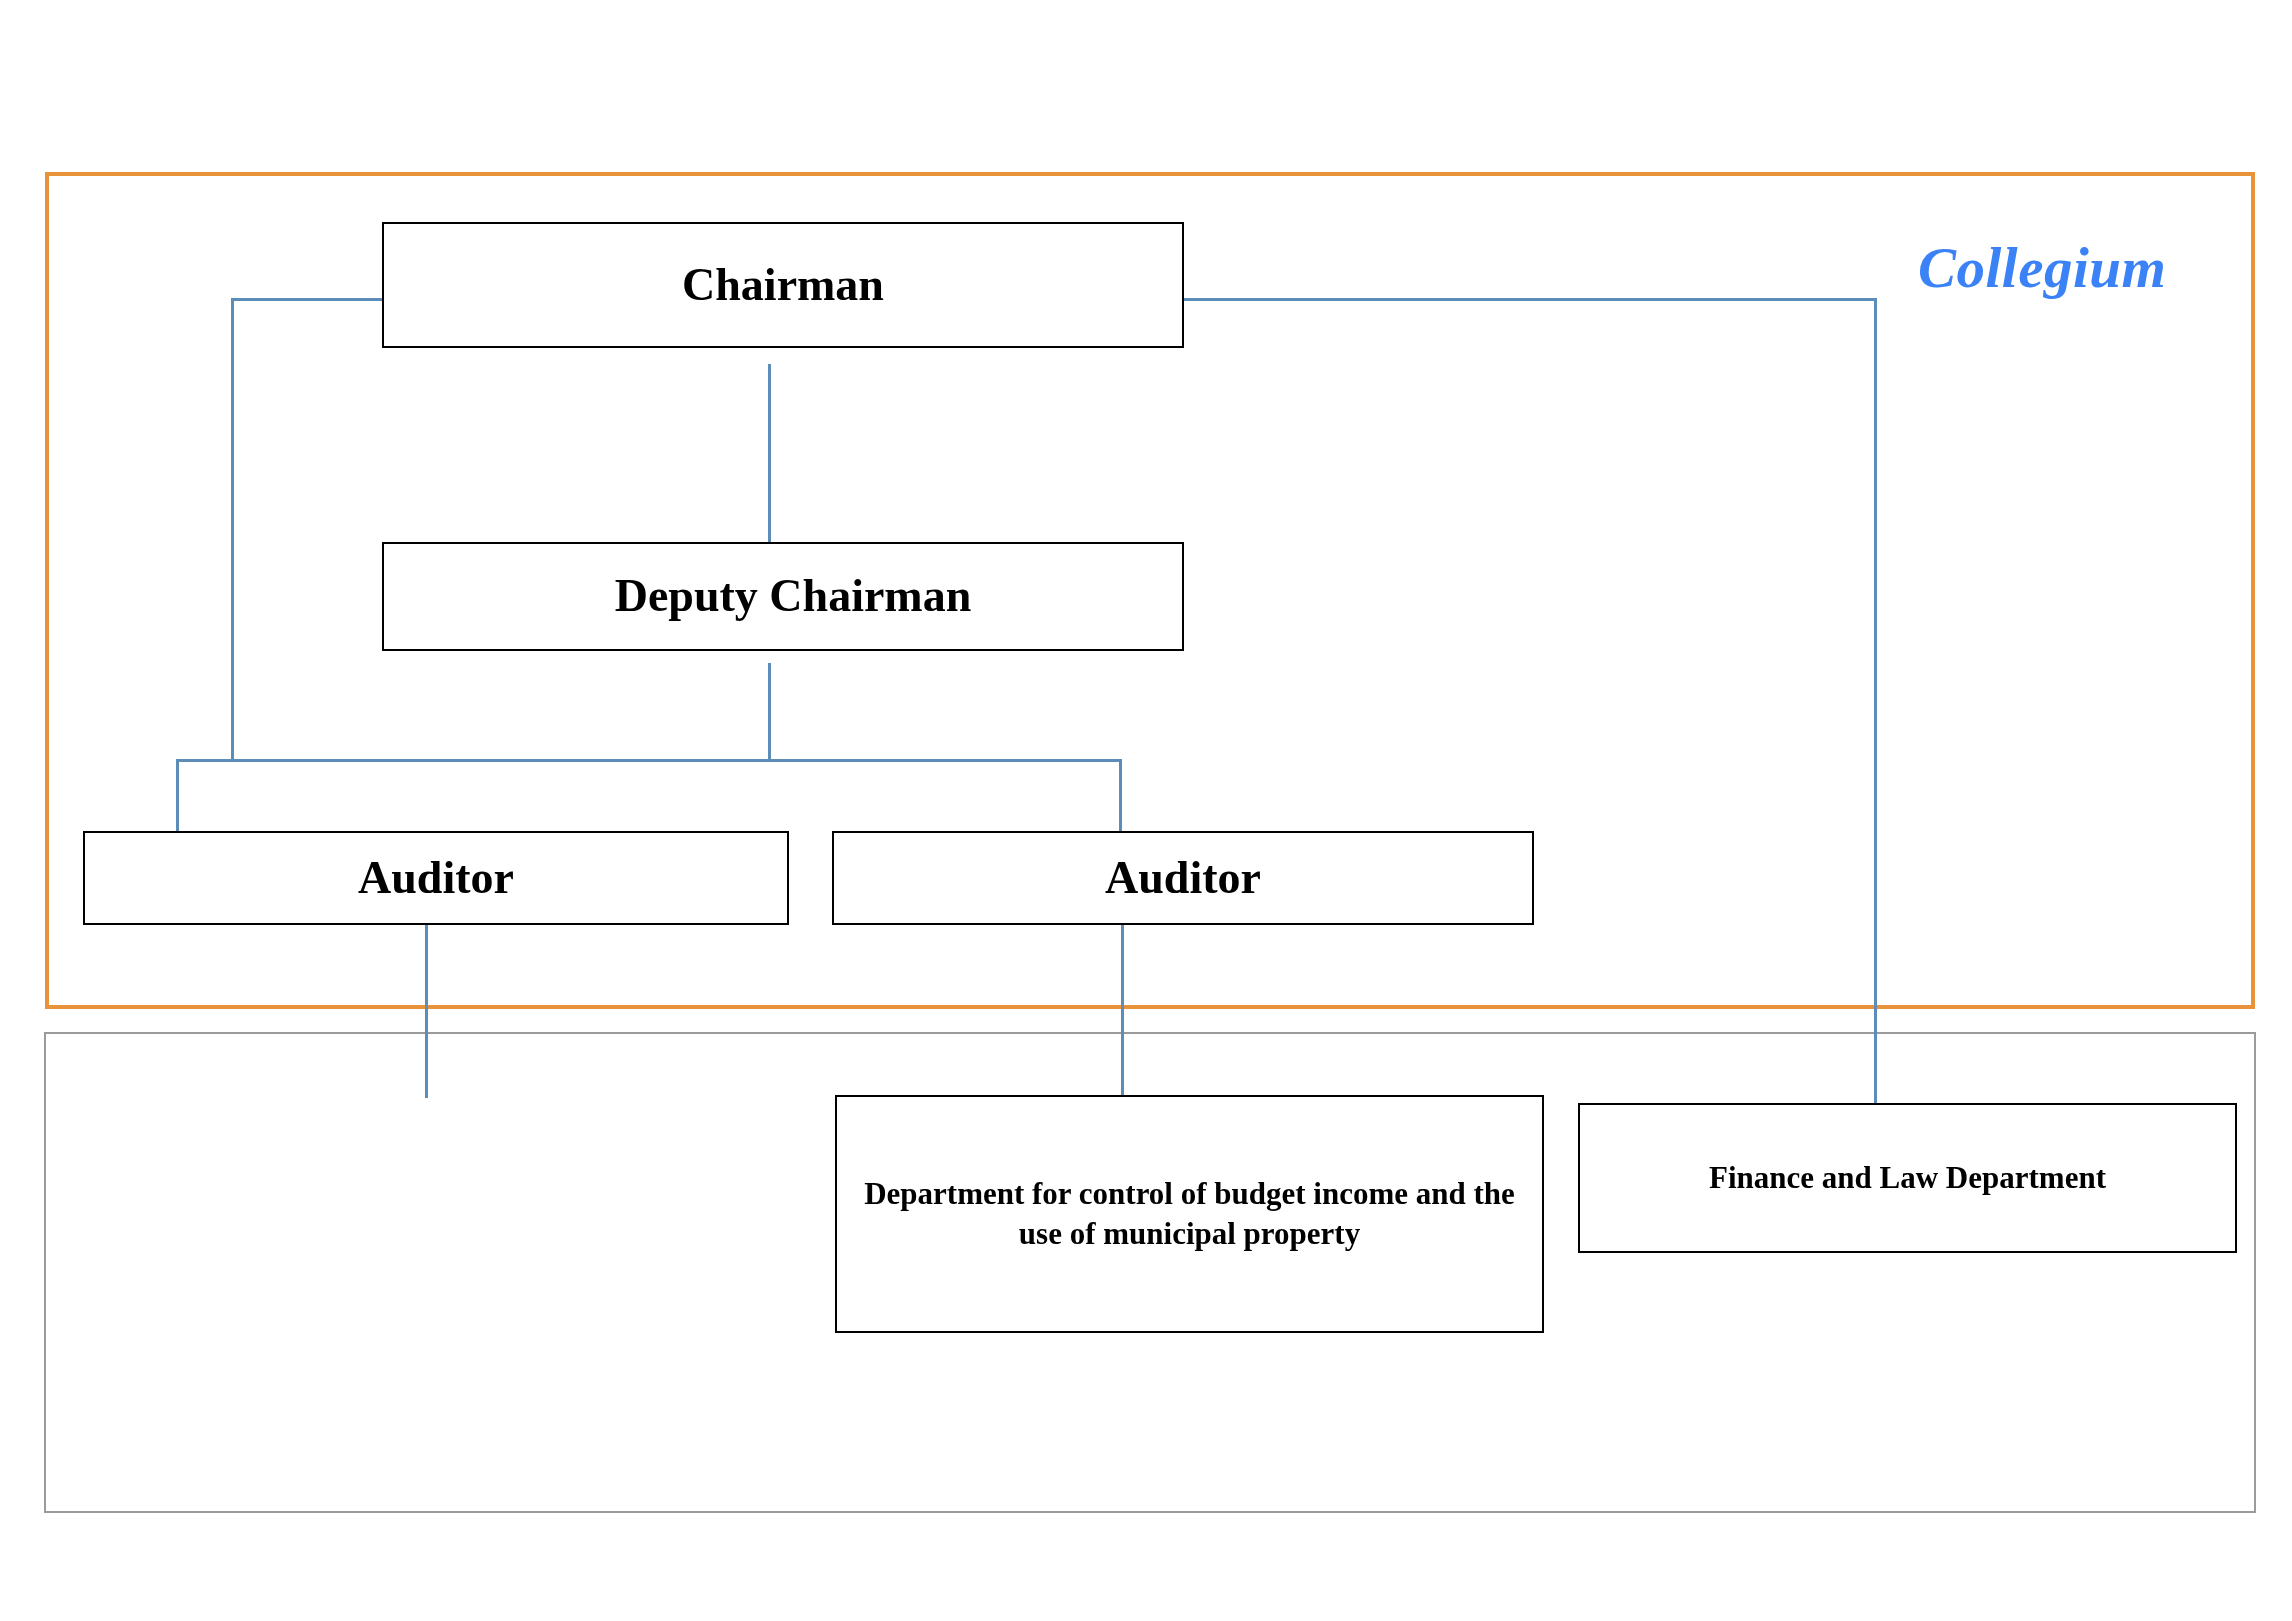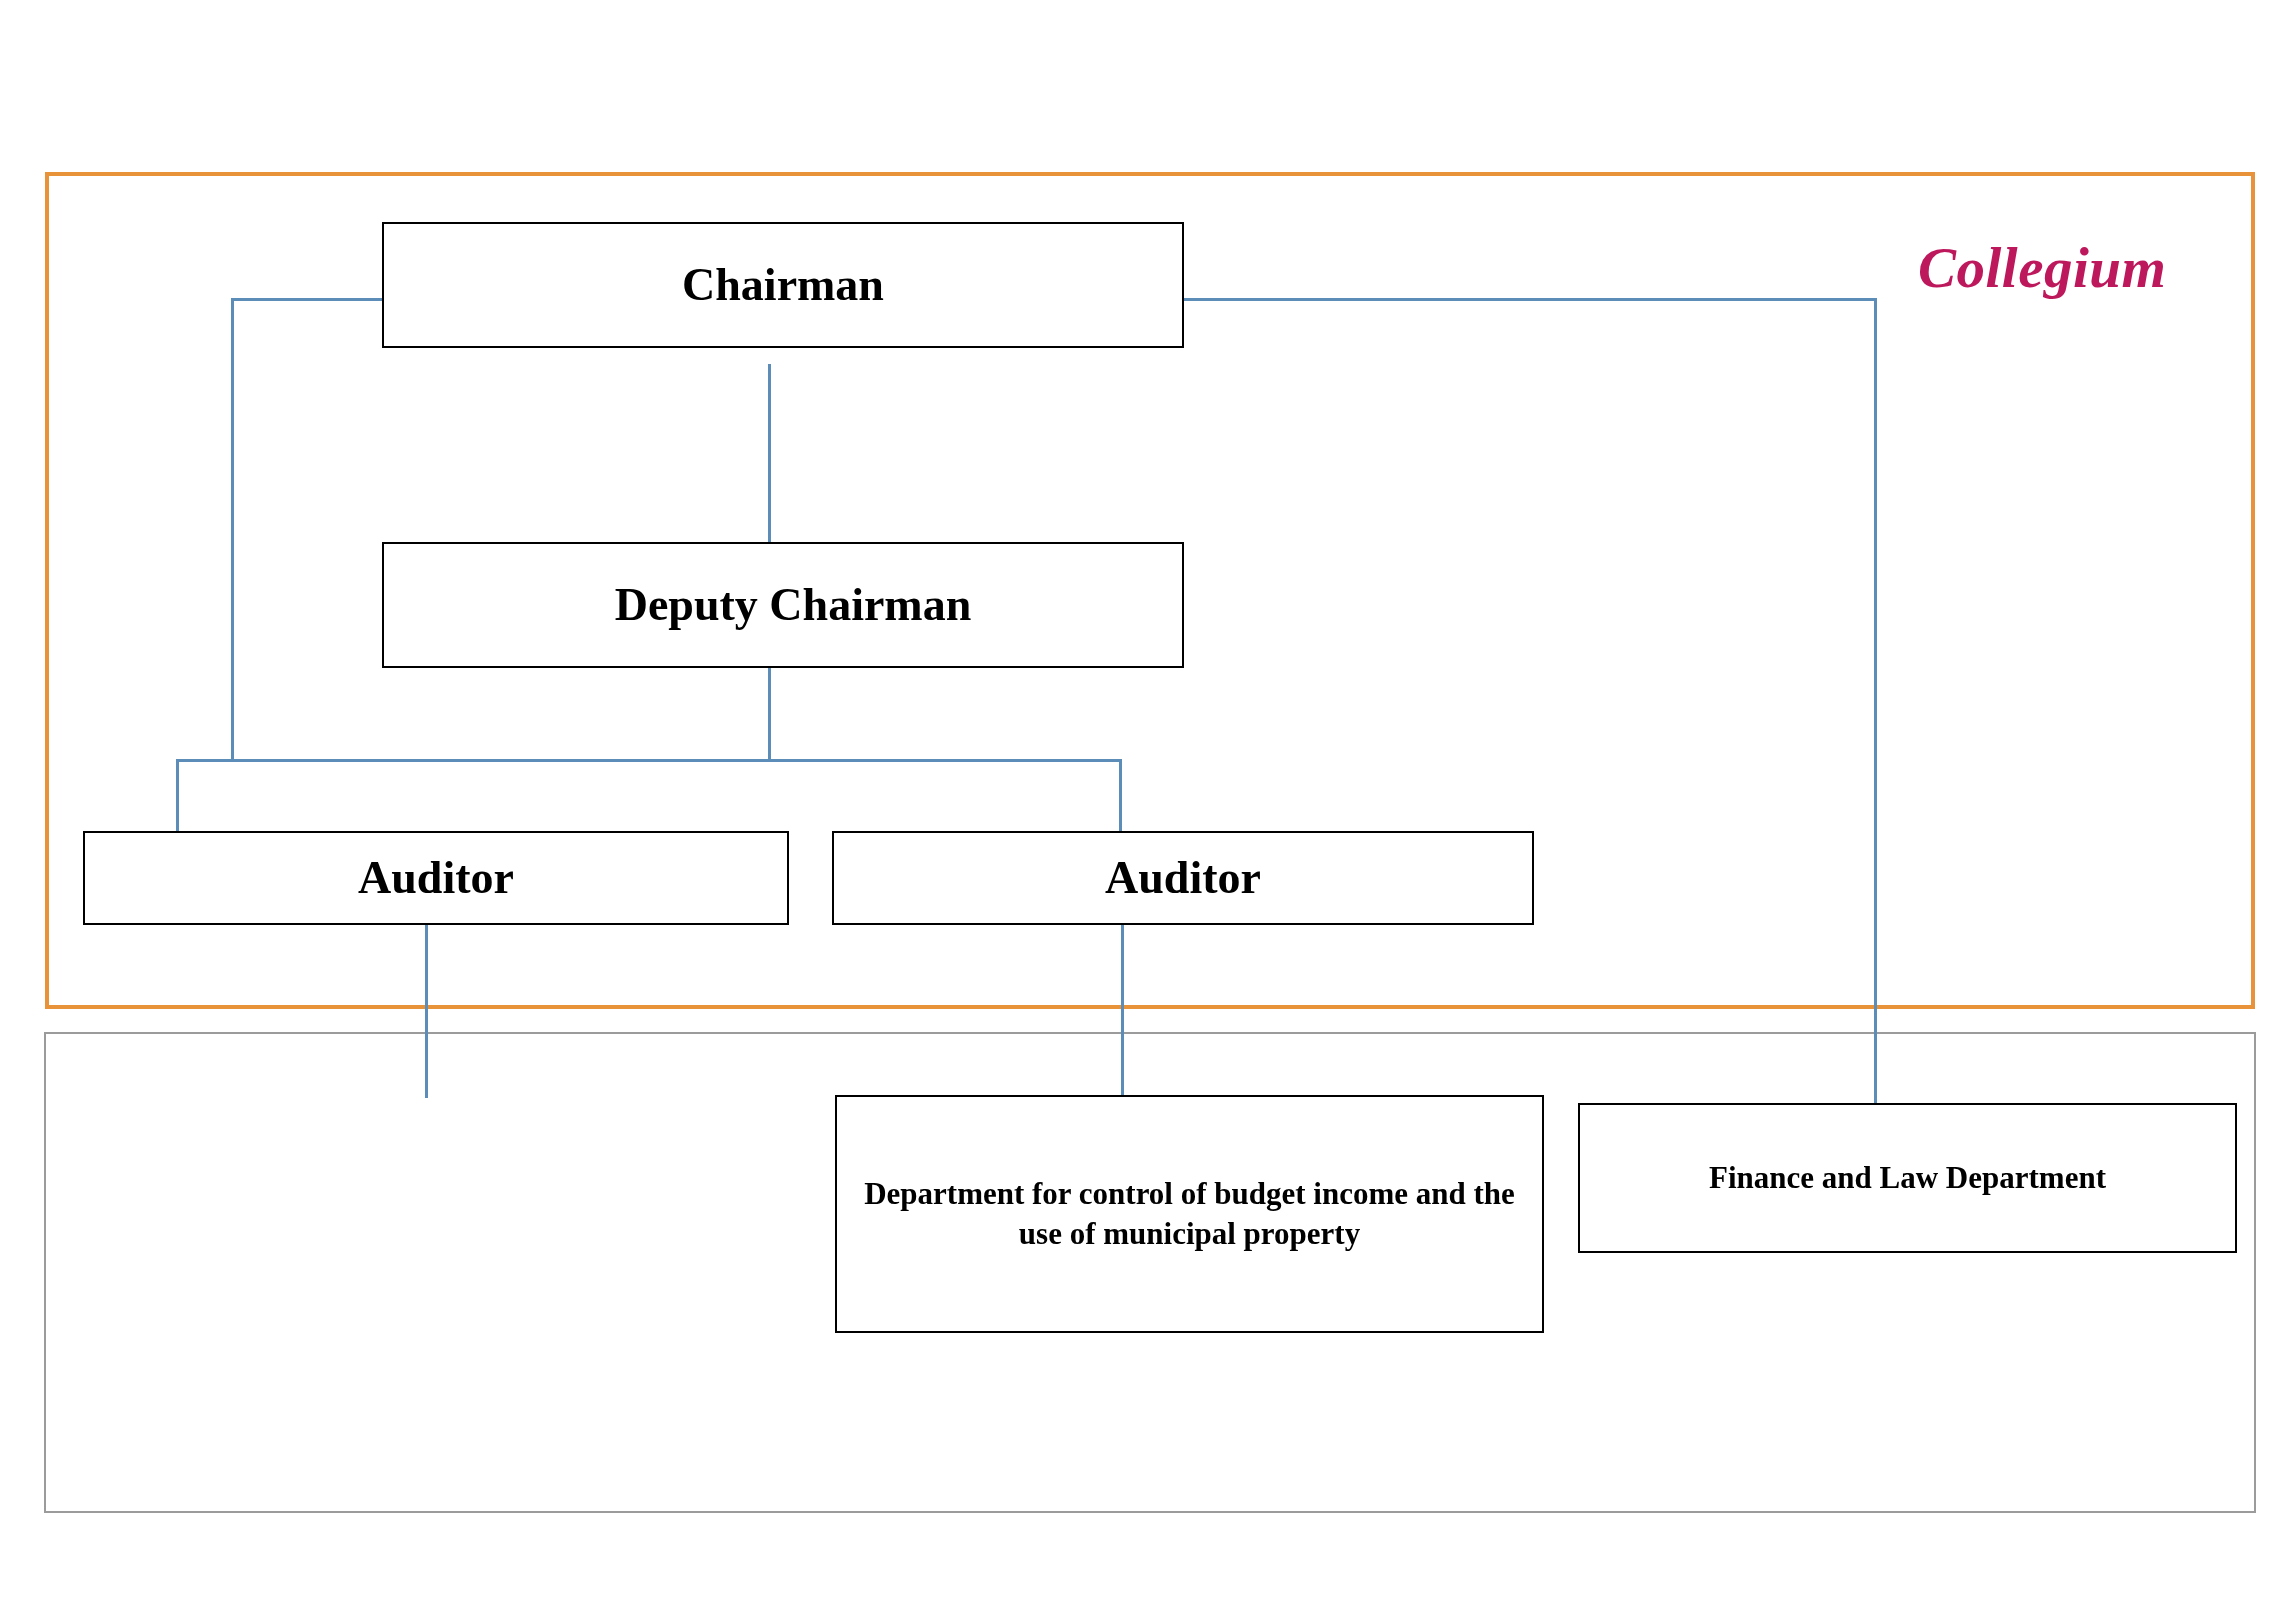--- a/index.html
+++ b/index.html
@@ -37,21 +37,21 @@
     width: 2212px;
     height: 481px;
     border: 2px solid #9b9b9b;
   }
   .group-label {
     position: absolute;
     font-family: "Liberation Serif", "DejaVu Serif", serif;
     font-weight: bold;
     font-style: italic;
     font-size: 57px;
-    color: #be185d;
+    color: #3b82f6;
     white-space: nowrap;
     letter-spacing: 0.5px;
   }
   .label-collegium {
     left: 1918px;
     top: 235px;
   }
   
   .node {
     position: absolute;
@@ -78,21 +78,21 @@
     left: 382px;
     top: 222px;
     width: 802px;
     height: 126px;
     font-size: 46px;
   }
   .node-deputy {
     left: 382px;
     top: 542px;
     width: 802px;
-    height: 126px;
+    height: 109px;
     font-size: 46px;
     padding-left: 20px;
   }
   .node-auditor-1 {
     left: 83px;
     top: 831px;
     width: 706px;
     height: 94px;
     font-size: 46px;
   }

